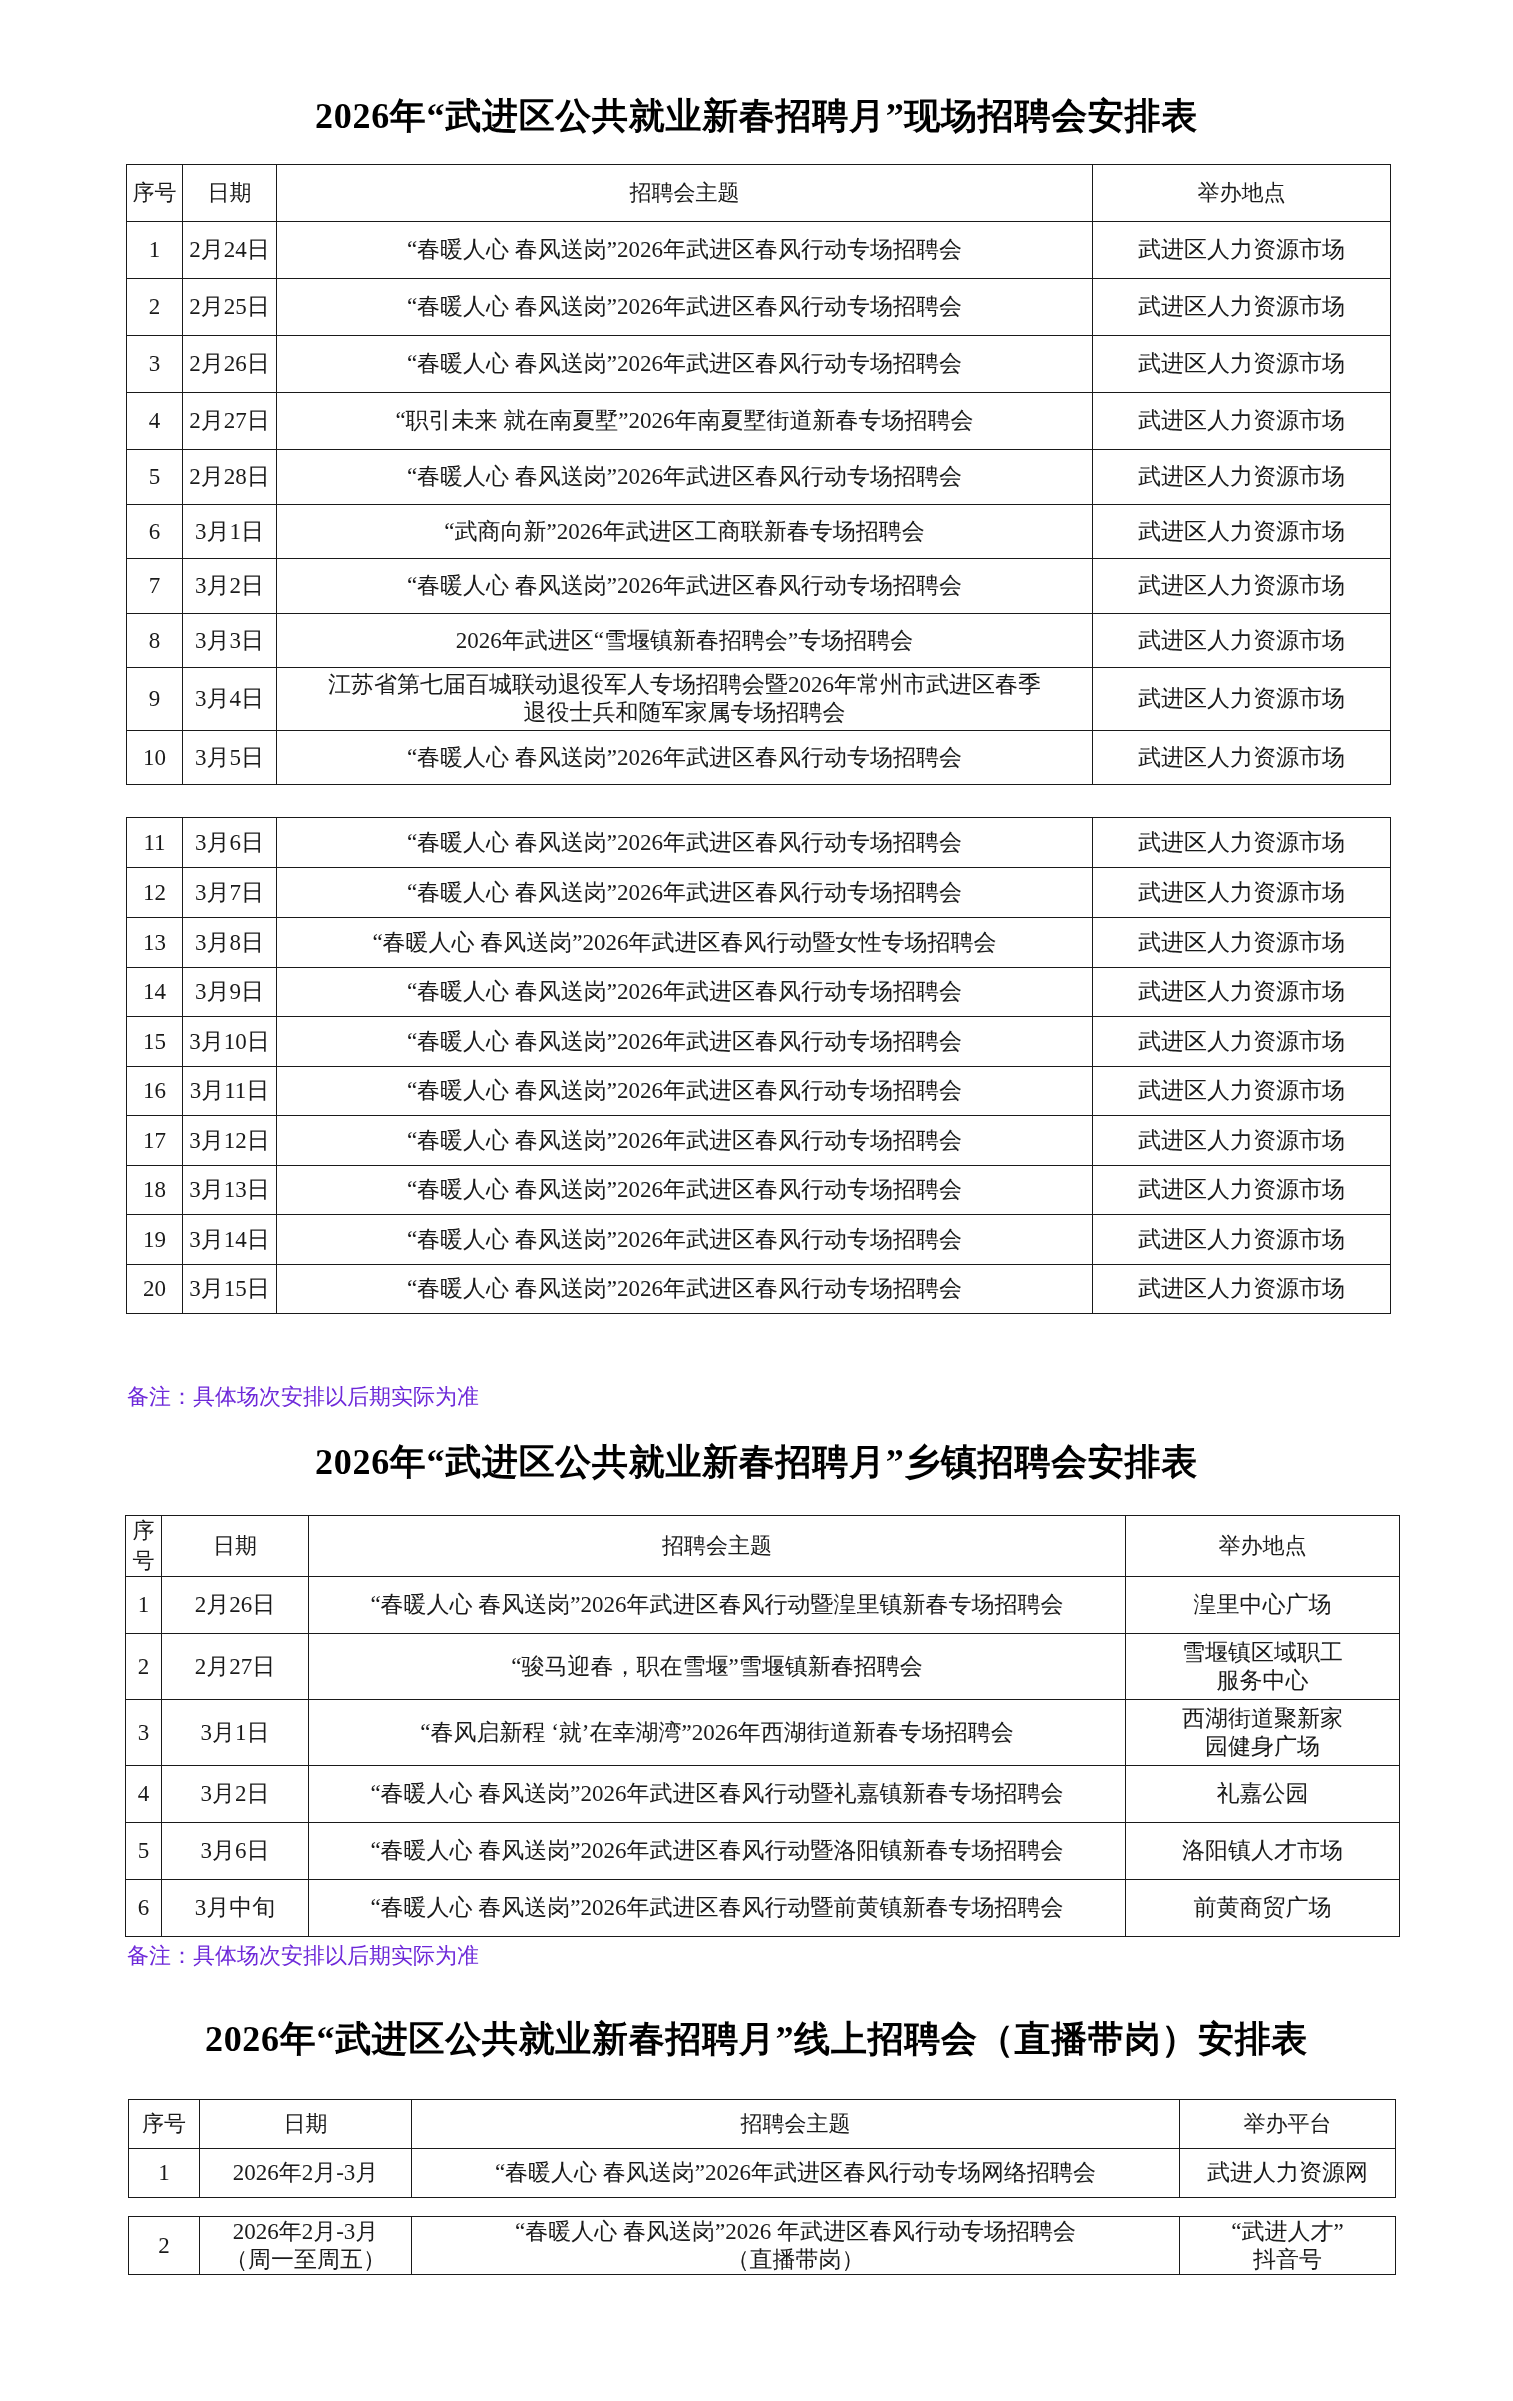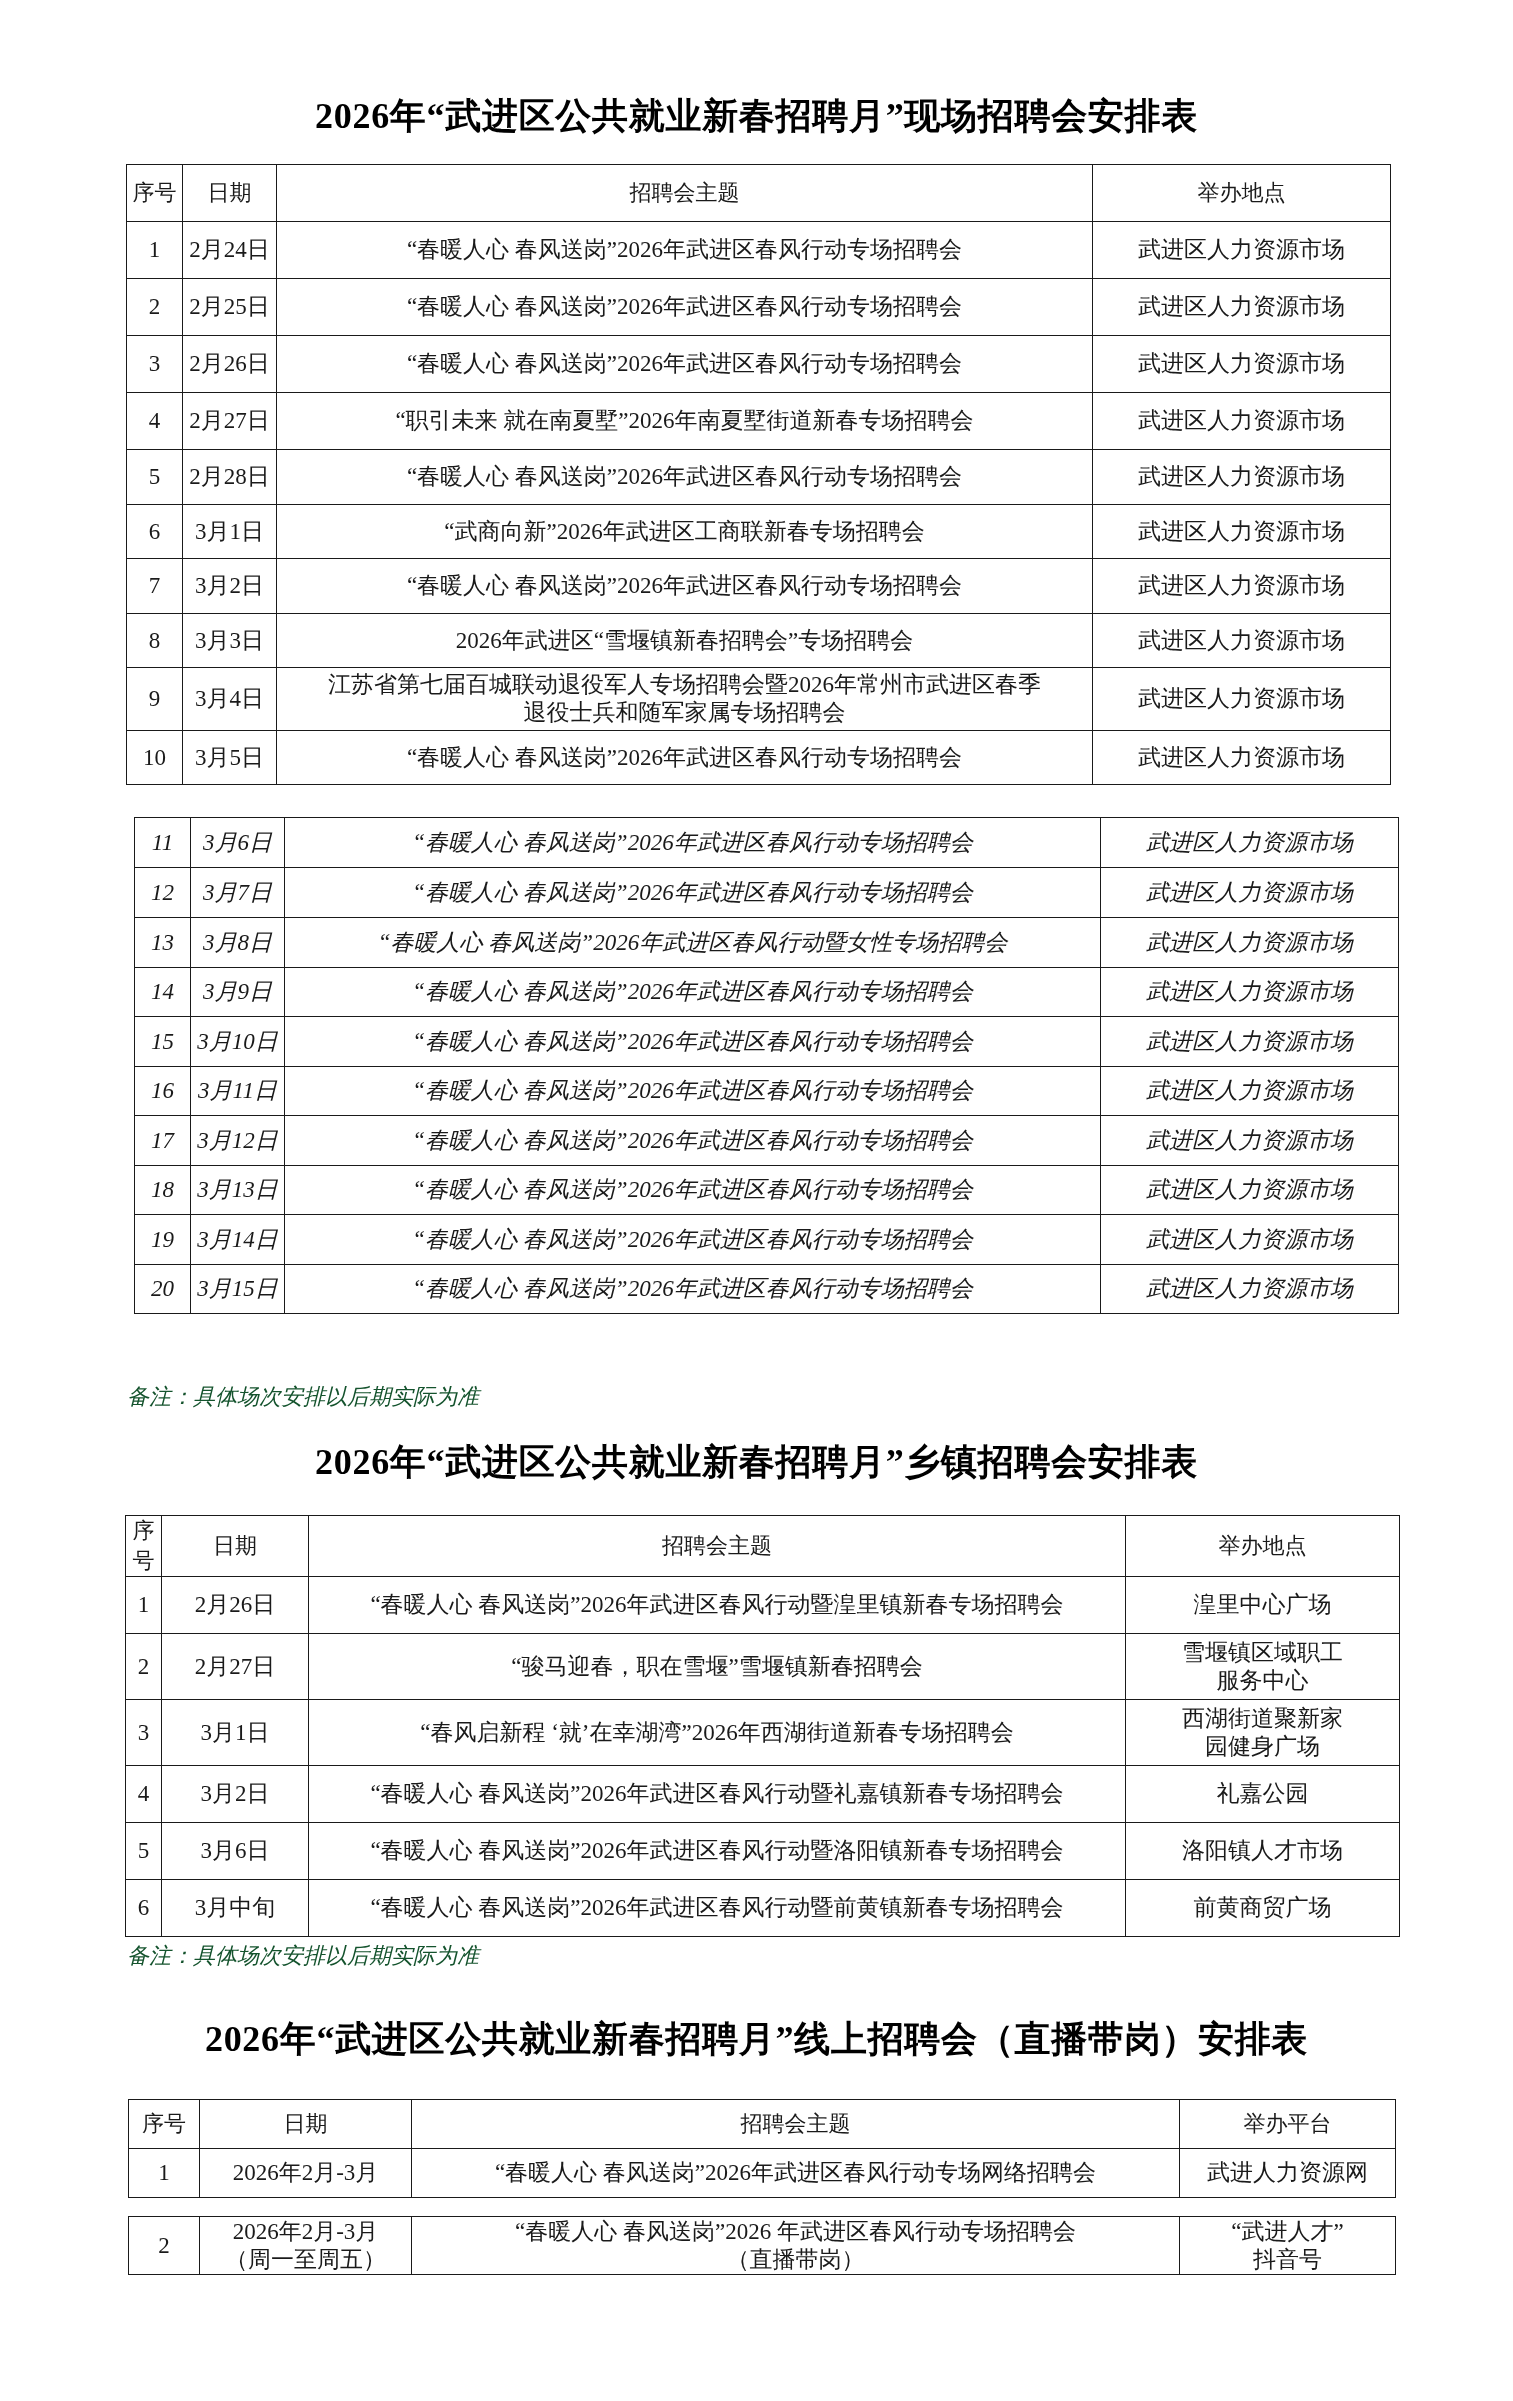--- a/index.html
+++ b/index.html
@@ -1,20 +1,20 @@
 <!DOCTYPE html>
 <html style="font-size:10.8px"><head>
 <meta charset="utf-8">
 <style>
   html, body { margin: 0; padding: 0; background: #ffffff; }
   body { width: 1513px; height: 2401px; position: relative; overflow: hidden;
          font-family: "Liberation Serif", "DejaVu Serif", serif; color: #111; }
   .title { position: absolute; left: 0; width: 1513px; text-align: center;
            font-weight: bold; font-size: 36px; letter-spacing: 0.7px; color: #000; }
-  .note { position: absolute; left: 127px; font-size: 22px; color: #14532d; font-style: italic; }
+  .note { position: absolute; left: 127px; font-size: 22px; color: #6d28d9; }
   table { position: absolute; border-collapse: collapse; table-layout: fixed; border-radius: 7px; }
   td, th { border: 1.3px solid #1a1a1a; text-align: center; vertical-align: middle;
            font-weight: normal; font-size: 23px; line-height: 30px; padding: 0 4px; color: #1a1a1a; }
   th { font-size: 22px; }
   .ml { line-height: 28px; }
 </style>
 </head>
 <body>
 
 <div class="title" style="top:92px;">2026年“武进区公共就业新春招聘月”现场招聘会安排表</div>
@@ -92,21 +92,21 @@
   </tr>
   <tr style="height:54px;">
     <td>10</td>
     <td>3月5日</td>
     <td>“春暖人心  春风送岗”2026年武进区春风行动专场招聘会</td>
     <td>武进区人力资源市场</td>
   </tr>
 </tbody>
   </table>
 
-<table style="left:134px; top:817px; width:1264px;font-style:italic;">
+<table style="left:126px; top:817px; width:1264px;">
   <colgroup>
       <col style="width:56px">
       <col style="width:94px">
       <col style="width:816px">
       <col style="width:298px">
     </colgroup>
   <tbody>
       <tr style="height:50px;">
     <td>11</td>
     <td>3月6日</td>

